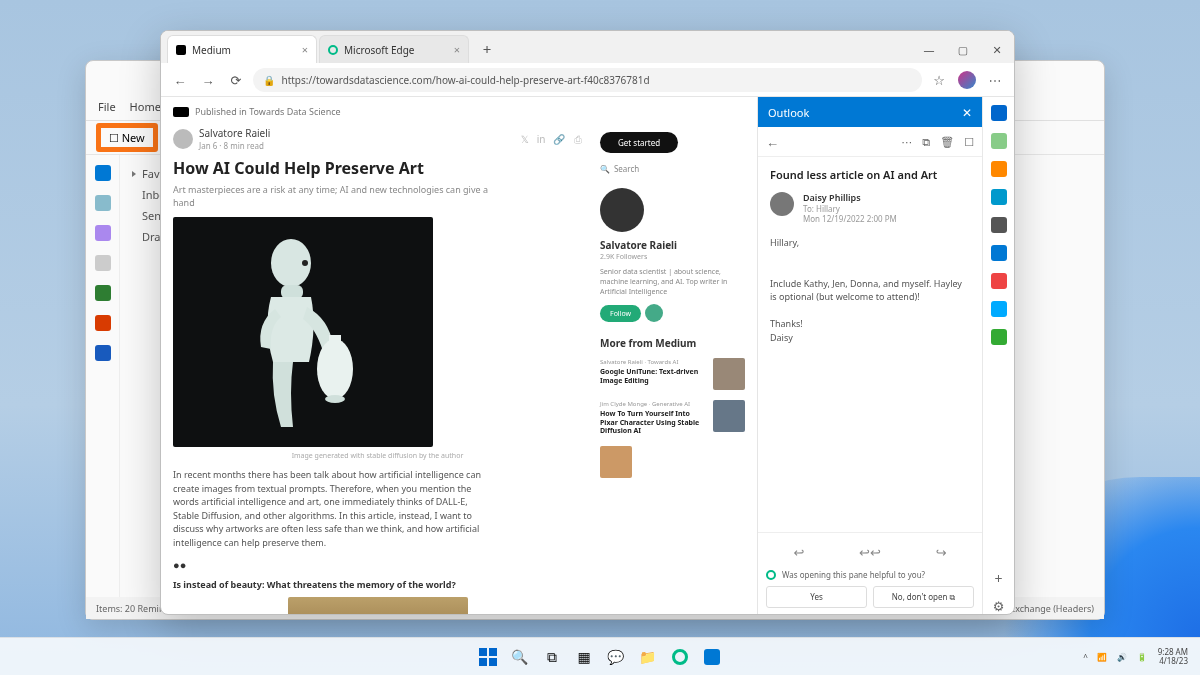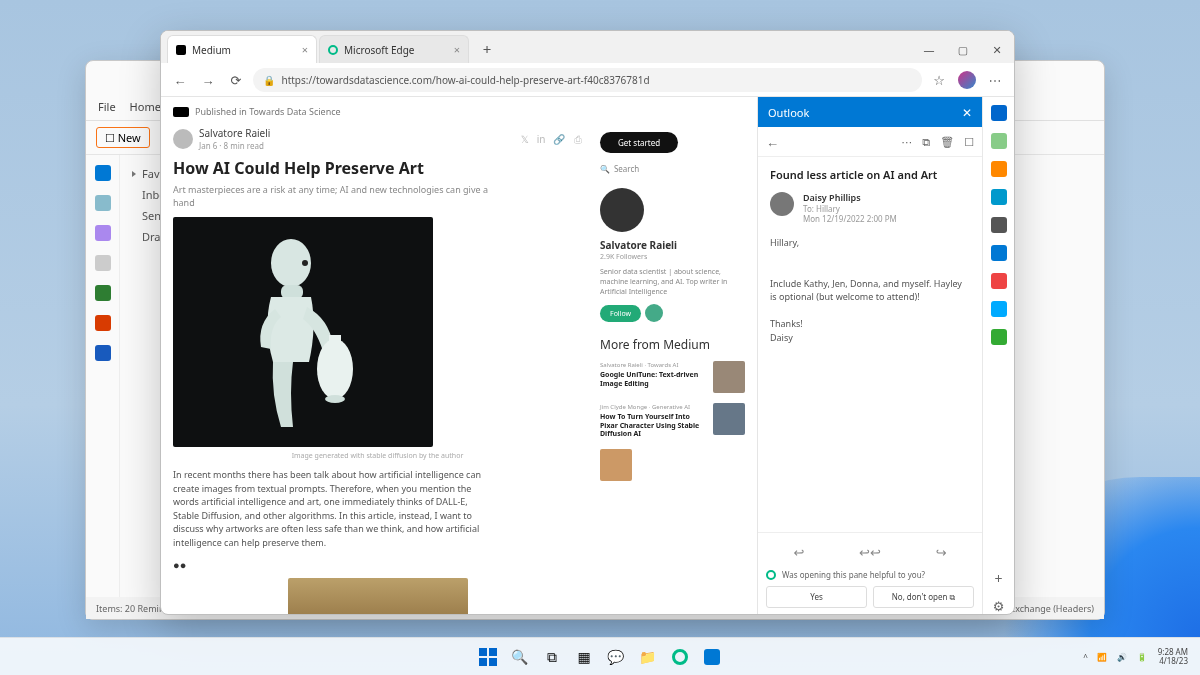--- a/index.html
+++ b/index.html
@@ -54,21 +54,21 @@
 .aside{width:145px;padding-top:6px}
 .pill{background:#111;color:#fff;border-radius:14px;padding:5px 18px;font-size:8px;display:inline-block;margin-bottom:10px}
 .search-row{display:flex;align-items:center;gap:4px;font-size:8px;color:#888;margin-bottom:14px}
 .aside-av{width:44px;height:44px;border-radius:50%;background:#333;margin-bottom:6px}
 .aside-name{font-size:10px;font-weight:700;color:#333}
 .aside-sub{font-size:7px;color:#999;margin-bottom:6px}
 .aside-bio{font-size:7px;color:#888;line-height:1.4;margin-bottom:8px}
 .follow{display:flex;gap:4px;align-items:center;margin-bottom:14px}
 .follow .btn{background:#2a7;color:#fff;font-size:7px;padding:4px 10px;border-radius:10px}
 .follow .mail{width:18px;height:18px;background:#4a8;border-radius:50%}
-.more-h{font-size:12px;font-weight:400;margin-bottom:8px}
+.more-h{font-size:10px;font-weight:700;margin-bottom:8px}
 .rec{display:flex;gap:6px;margin-bottom:10px}
 .rec-txt{flex:1}
 .rec-by{font-size:6px;color:#999;margin-bottom:2px}
 .rec-t{font-size:7px;font-weight:700;color:#222;line-height:1.2}
 .rec-thumb{width:32px;height:32px;background:#987;border-radius:2px}
 
 
 .pane{width:225px;border-left:1px solid #e5e5e5;display:flex;flex-direction:column;background:#fff}
 .pane-hdr{height:30px;background:#0078d4;color:#fff;display:flex;align-items:center;padding:0 10px;font-size:11px}
 .pane-hdr .cx{margin-left:auto;font-size:12px}
@@ -116,21 +116,21 @@
 
 <div class="back-window">
   <div class="back-titlebar"></div>
   <div class="back-ribbon">
     <span>File</span>
     <span>Home</span>
     <span>View</span>
     <span>Help</span>
   </div>
   <div class="back-toolbar">
-    <span style="font-size:11px;border:1px solid #f97316;padding:2px 8px;border-radius:3px">☐ <span>New</span></span>
+    <span style="font-size:11px;border:5px solid #f97316;padding:2px 8px;border-radius:3px">☐ <span>New</span></span>
   </div>
   <div class="back-body">
     <div class="back-sidebar">
       <div class="sq" style="background:#0078d4"></div>
       <div class="sq" style="background:#8bc"></div>
       <div class="sq" style="background:#a8e"></div>
       <div class="sq" style="background:#ccc"></div>
       <div class="sq" style="background:#2e7d32"></div>
       <div class="sq" style="background:#d83b01"></div>
       <div class="sq" style="background:#185abd"></div>
@@ -221,20 +221,21 @@
               <ellipse cx="122" cy="142" rx="18" ry="30" fill="#e9f2ef"></ellipse>
               <rect x="116" y="108" width="12" height="10" fill="#e9f2ef"></rect>
               <ellipse cx="122" cy="172" rx="10" ry="4" fill="#d0e0db"></ellipse>
             </svg>
           </div>
           <div class="caption">Image generated with stable diffusion by the author</div>
           <div class="body-p">In recent months there has been talk about how artificial intelligence can create images from textual prompts. Therefore, when you mention the words artificial intelligence and art, one immediately thinks of DALL-E, Stable Diffusion, and other algorithms. In this article, instead, I want to discuss why artworks are often less safe than we think, and how artificial intelligence can help preserve them.</div>
           <div style="display:flex;align-items:center;gap:6px;margin-bottom:4px">
             <span style="font-weight:900;font-size:11px">●●</span>
           </div>
+          <div class="subhead">Is instead of beauty: What threatens the memory of the world?</div>
           <div style="width:180px;height:60px;background:linear-gradient(180deg,#bba06a,#8a6a3a);margin:6px auto 0;border-radius:2px"></div>
         </div>
 
         <div class="aside">
           <div class="pill">Get started</div>
           <div class="search-row">🔍 <span>Search</span></div>
           <div class="aside-av"></div>
           <div class="aside-name">Salvatore Raieli</div>
           <div class="aside-sub">2.9K Followers</div>
           <div class="aside-bio">Senior data scientist | about science, machine learning, and AI. Top writer in Artificial Intelligence</div>

